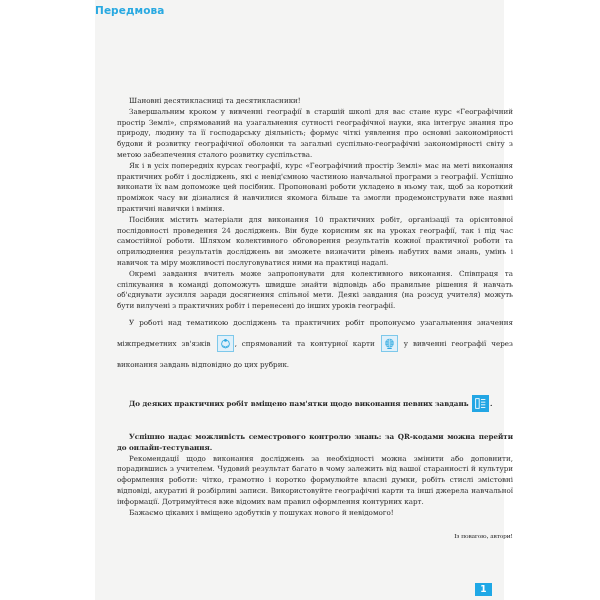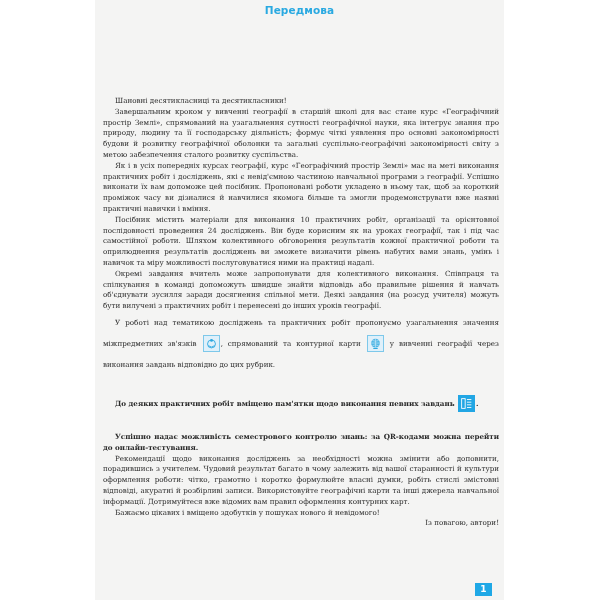--- a/index.html
+++ b/index.html
@@ -5,33 +5,33 @@
     html, body { margin: 0; padding: 0; }
     body {
       width: 600px; height: 600px; background: #ffffff; position: relative; overflow: hidden;
       font-family: "DejaVu Serif", serif;
     }
     .page {
       position: absolute; left: 95px; top: 0; width: 409px; height: 600px;
       background: #f4f4f3;
     }
     .title {
-      position: absolute; left: 0; top: 4px; width: 100%; text-align: center;
+      position: absolute; left: 0; top: 4px; width: 100%; text-align: left;
       font-family: "DejaVu Sans", sans-serif; font-weight: bold; font-size: 10.5px;
       color: #29a9e1; letter-spacing: 0.1px;
     }
     .body {
-      position: absolute; left: 8px; top: 96px; width: 396px;
+      position: absolute; left: 22px; top: 96px; width: 396px;
       font-size: 7.15px; line-height: 10.8px; color: #2a2a2a;
       text-align: justify;
     }
     .p { margin: 0; text-indent: 12px; }
     .p.tall { line-height: 21px; }
     .p.gap { margin-top: 20px; font-weight: bold; }
-    .signature { text-align: right; text-indent: 0; }
+    .signature { text-align: right; margin-top: 13px; text-indent: 0; font-family: Liberation Serif, serif; }
     .icon {
       display: inline-block; width: 17px; height: 17px; vertical-align: -6px;
       border: 1px solid #7dc8ea; background: #dff0fa; box-sizing: border-box;
       position: relative; margin: 0 1px;
     }
     .icon.solid { background: #22a6e4; border-color: #22a6e4; }
     .icon svg { position: absolute; left: 0; top: 0; width: 100%; height: 100%; }
     .page-num {
       position: absolute; right: 12px; bottom: 4px; width: 17px; height: 13px;
       background: #1fa8e6; color: #ffffff; font-family: "DejaVu Sans", sans-serif;

